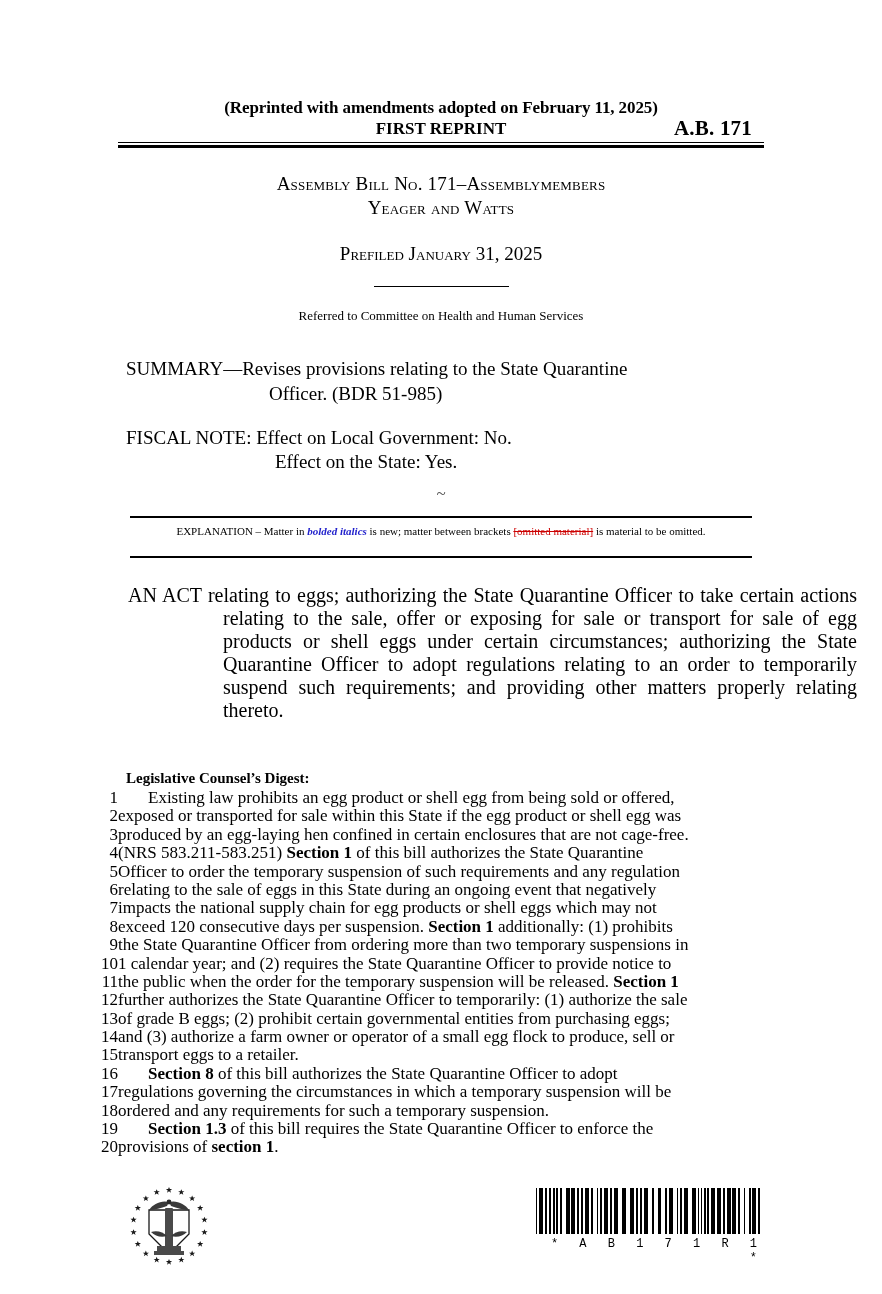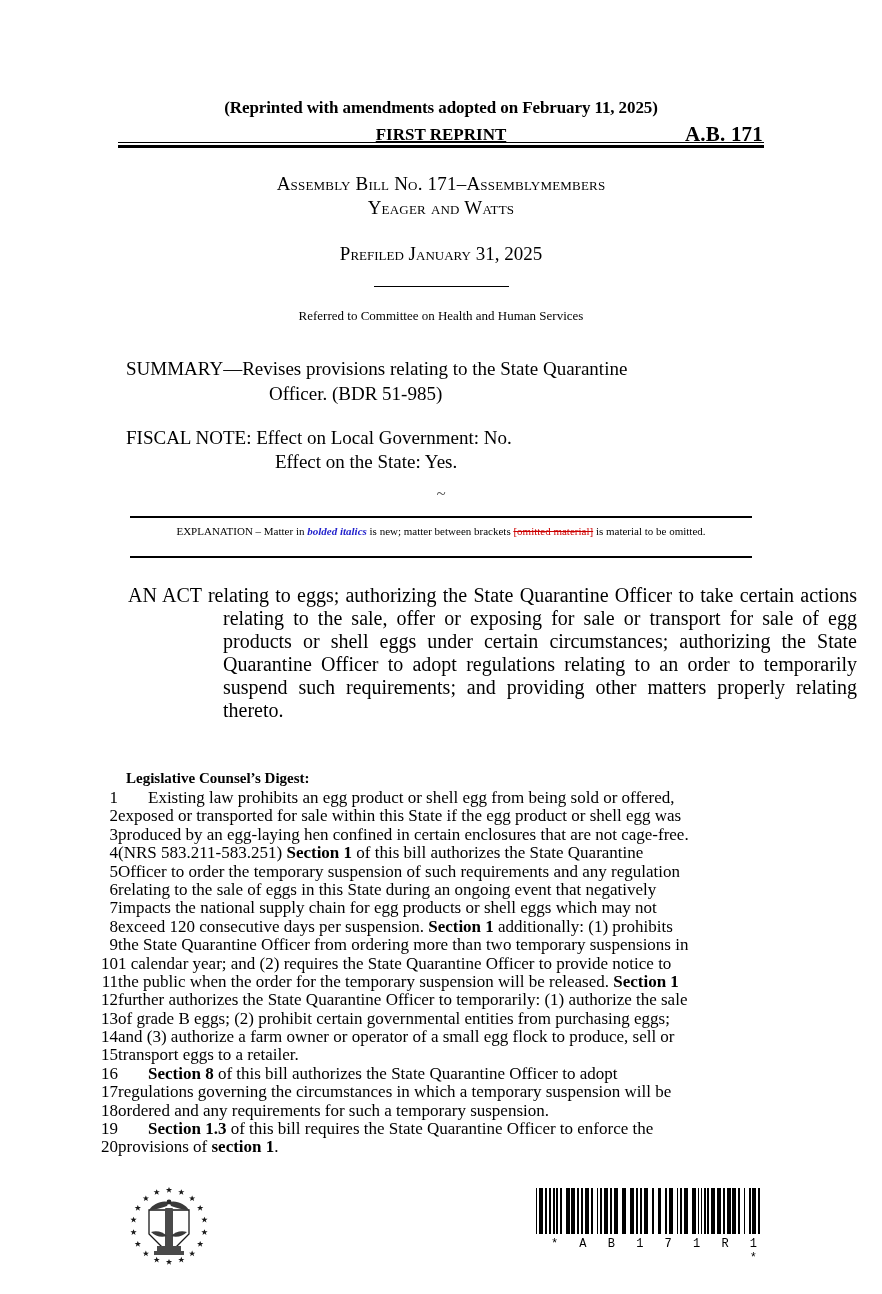--- a/index.html
+++ b/index.html
@@ -32,32 +32,31 @@
   .reprint-line {
     text-align: center;
     font-size: 17px;
     font-weight: bold;
     letter-spacing: -0.1px;
     line-height: 20px;
   }
   .reprint-row2 {
     position: relative;
     height: 22px;
-    margin-top: 6px;
-    text-decoration: underline;
+    margin-top: 0;
   }
   .first-reprint {
     text-align: center;
     font-size: 17px;
     font-weight: bold;
     line-height: 22px;
   }
   .bill-number {
     position: absolute;
-    right: 1px;
+    right: 12px;
     top: -2px;
     font-size: 21px;
     font-weight: bold;
     letter-spacing: 0.2px;
   }
   .rule-double {
     position: absolute;
     left: 118px;
     width: 646px;
   }

